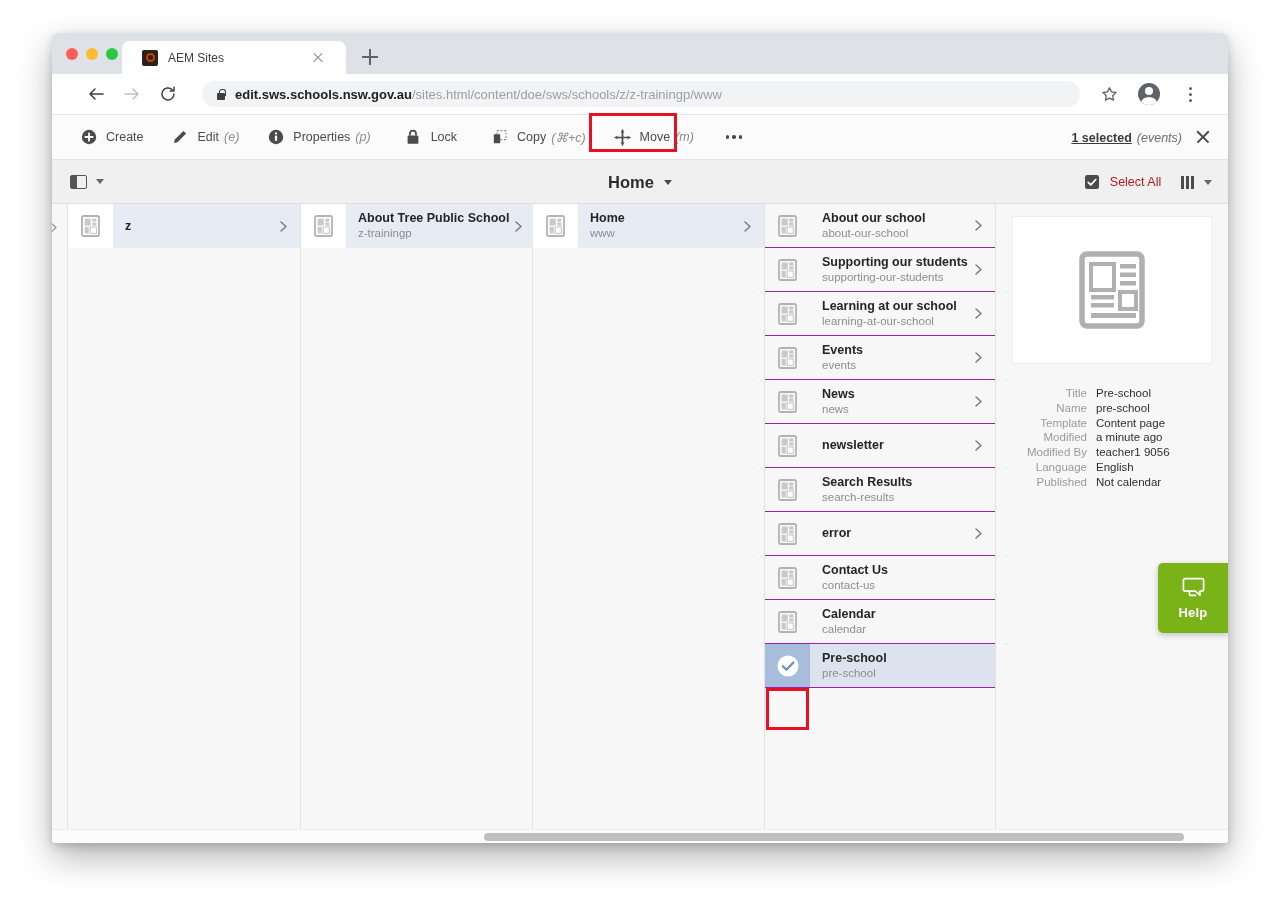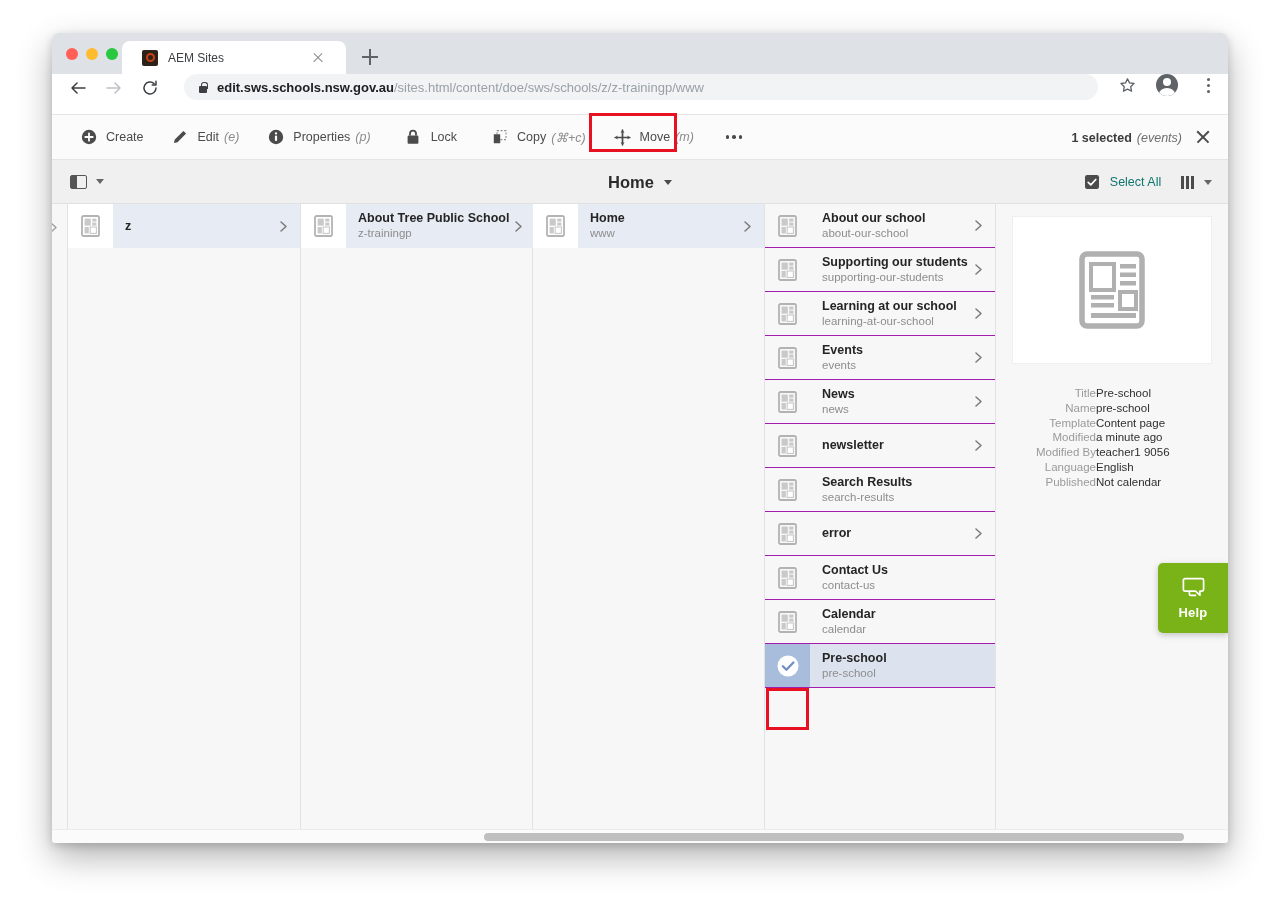--- a/index.html
+++ b/index.html
@@ -73,22 +73,22 @@
   }
   .newtab::before, .newtab::after {
     content:''; position: absolute; background: #5f6368;
   }
   .newtab::before { left: 2px; top: 9.2px; width: 16px; height: 1.6px; }
   .newtab::after  { left: 9.2px; top: 2px; width: 1.6px; height: 16px; }
 
   
   .navbar {
     height: 41px; background: #ffffff;
-    display: flex; 
-    padding: 0 12px;
+    display: flex; align-items: center;
+    padding: 0 30px;
     border-bottom: 1px solid #e6e6e6;
     position: relative;
     gap: 8px;
   }
   .navbtn {
     width: 28px; height: 28px; position: relative;
     display:flex; align-items:center; justify-content:center;
     color: #5f6368; flex: 0 0 auto;
   }
   .navbtn svg { display:block; }
@@ -155,21 +155,21 @@
     color:#4b4b4b; flex:0 0 auto;
   }
   .action .shortcut { color: #8c8c8c; font-style: italic; margin-left: 5px; }
   .dots3 { display:flex; gap:3px; align-items:center; padding: 0 18px; }
   .dots3 span { width:3.5px;height:3.5px;border-radius:50%;background:#4b4b4b;display:block;}
 
   .selinfo {
     position: absolute; right: 46px; top: 0; height: 45px;
     display: flex; align-items: center; font-size: 12.5px; color:#3c3c3c;
   }
-  .selinfo .cnt { font-weight: 700; }
+  .selinfo .cnt { font-weight: 700; text-decoration: underline; }
   .selinfo .esc { font-style: italic; color:#6e6e6e; margin-left:5px; }
   .closesel {
     position:absolute; right: 16px; top: 13px;
     width: 18px; height: 18px;
   }
   .closesel::before, .closesel::after {
     content:''; position:absolute; left:1px; top:8px; width:16px;height:1.6px;background:#4b4b4b;
   }
   .closesel::before{transform:rotate(45deg);} .closesel::after{transform:rotate(-45deg);}
 
@@ -201,21 +201,21 @@
   .crumb {
     position:absolute; left:0; right:0; top:0; height:44px;
     display:flex; align-items:center; justify-content:center;
     font-size: 16.5px; color:#2b2b2b; font-weight: 700;
   }
   .crumb .caret { border-top-color:#4a4a4a; margin-left: 10px; }
   .viewbar-right {
     position:absolute; right: 16px; top:0; height:44px;
     display:flex; align-items:center; gap: 20px;
   }
-  .selectall { display:flex; align-items:center; font-size:12.5px; color:#0f766e; }
+  .selectall { display:flex; align-items:center; font-size:12.5px; color:#b91c1c; }
   .selectall .ico { width:17px;height:17px;margin-right:9px;display:flex;align-items:center;justify-content:center;}
   .cols-ico { display:flex; gap:2.5px; align-items:center; }
   .cols-ico i { width:2.6px;height:13px;background:#4b4b4b;display:block;}
 
   
   .columns {
     position:absolute; left:0; right:0; top:171px; bottom:0;
     display:flex; background:#f7f7f7; overflow:hidden;
   }
   .col {
@@ -278,21 +278,21 @@
     width: 200px; height: 148px; background:#fff;
     border: 1px solid #efefef;
     display:flex; align-items:center; justify-content:center;
     margin: 0 auto;
   }
   .meta {
     margin: 22px auto 0 auto; width: 200px;
     font-size: 11.5px; line-height: 14.8px;
   }
   .meta .mrow { display:flex; }
-  .meta .k { width: 84px; text-align: right; color:#9a9a9a; flex:0 0 auto;}
+  .meta .k { width: 84px; text-align: right; color:#9a9a9a; padding-right: 9px; flex:0 0 auto;}
   .meta .v { color:#2f2f2f; }
 
   .help {
     position: absolute; right: 0px; bottom: 210px;
     width: 70px; height: 70px; border-radius: 5px 0 0 5px;
     background: #7ab317;
     display:flex; flex-direction:column; align-items:center; justify-content:center;
     color:#fff; box-shadow: 0 2px 6px rgba(0,0,0,.22);
   }
   .help .lbl { font-size: 13px; font-weight:700; margin-top: 5px; letter-spacing:.2px;}

